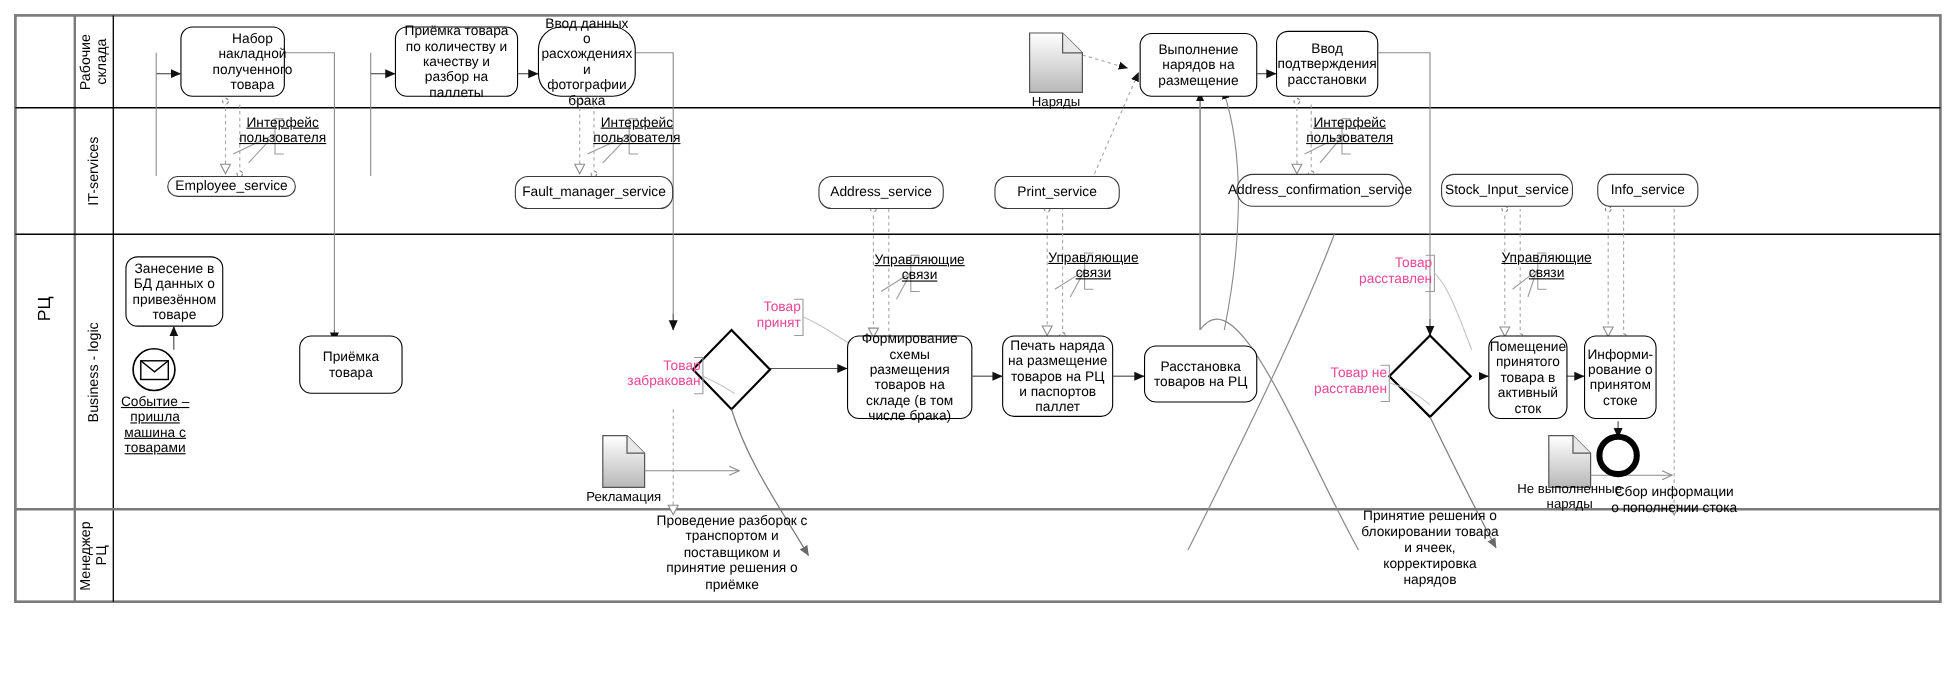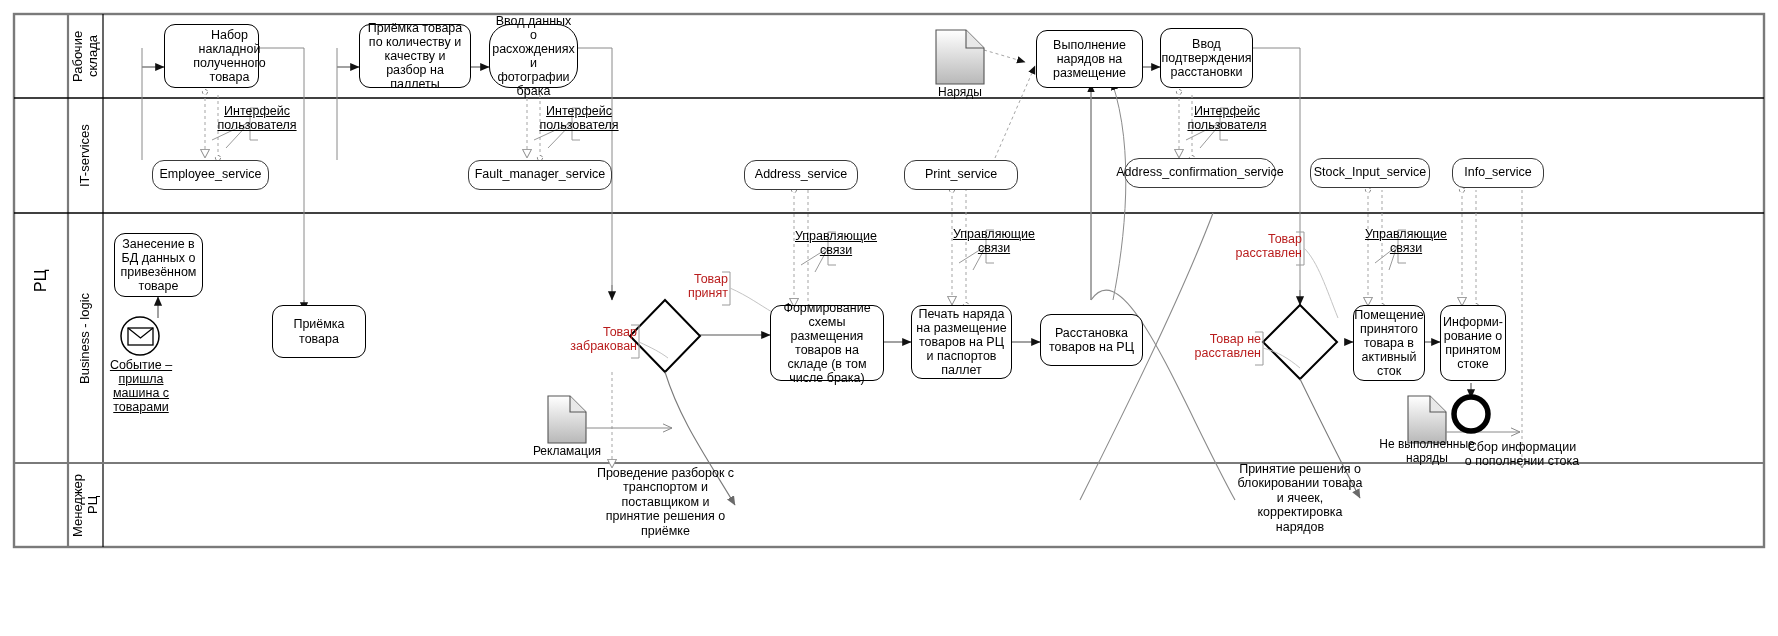--- a/index.html
+++ b/index.html
@@ -8,21 +8,21 @@
   #svgroot{position:absolute;left:0;top:0;width:1778px;height:636px;}
   .vlabel{position:absolute;color:#000;text-align:center;line-height:1.12;
           writing-mode:vertical-rl;transform:rotate(180deg);
           display:flex;align-items:center;justify-content:center;}
   .task{position:absolute;border:1.6px solid #000;border-radius:11px;background:#fff;
         display:flex;align-items:center;justify-content:center;text-align:center;
         font-size:12.5px;line-height:1.13;color:#000;box-sizing:border-box;padding:2px 4px;}
   .svc{position:absolute;border:1.4px solid #3a3a3a;border-radius:12px;background:#fff;
        display:flex;align-items:center;justify-content:center;text-align:center;
        font-size:12.5px;line-height:1.1;color:#000;box-sizing:border-box;padding:2px 5px;}
-  .flowlbl{position:absolute;font-size:12.5px;line-height:1.13;color:#b91c1c;text-align:right;}
+  .flowlbl{position:absolute;font-size:12.5px;line-height:1.13;color:#ec4899;text-align:right;}
   .annot{position:absolute;font-size:12.5px;line-height:1.13;color:#000;text-align:center;text-decoration:underline;}
   .doclbl{position:absolute;font-size:12px;line-height:1.13;color:#000;text-align:center;}
   .manlbl{position:absolute;font-size:12.5px;line-height:1.15;color:#000;text-align:center;}
   .poolname{font-size:16px;}
   .lanename{font-size:13px;}
 </style>
 </head>
 <body>
 
 <div id="stage">
@@ -220,21 +220,21 @@
   <div class="vlabel lanename" style="left:68px;top:98px;width:35px;height:115px;">IT-services</div>
   <div class="vlabel lanename" style="left:68px;top:213px;width:35px;height:250px;">Business - logic</div>
   <div class="vlabel lanename" style="left:68px;top:463px;width:35px;height:84px;">Менеджер РЦ</div>
 
   <div class="task" style="left:164px;top:24px;width:95px;height:64px;padding-left:40px;">Набор накладной полученного товара</div>
   <div class="task" style="left:359px;top:24px;width:112px;height:64px;">Приёмка товара по количеству и качеству и разбор на паллеты</div>
   <div class="task" style="left:489px;top:24px;width:89px;height:64px;border-radius:21px;">Ввод данных о расхождениях и фотографии брака</div>
   <div class="task" style="left:1036px;top:30px;width:107px;height:58px;">Выполнение нарядов на размещение</div>
   <div class="task" style="left:1160px;top:28px;width:93px;height:60px;">Ввод подтверждения расстановки</div>
 
-  <div class="svc" style="left:152px;top:160px;width:117px;height:30px;">Employee_service</div>
+  <div class="svc" style="left:152px;top:160px;width:117px;height:19px;">Employee_service</div>
   <div class="svc" style="left:468px;top:160px;width:144px;height:30px;">Fault_manager_service</div>
   <div class="svc" style="left:744px;top:160px;width:114px;height:30px;">Address_service</div>
   <div class="svc" style="left:904px;top:160px;width:114px;height:30px;">Print_service</div>
   <div class="svc" style="left:1124px;top:158px;width:152px;height:30px;border-radius:15px;">Address_confirmation_service</div>
   <div class="svc" style="left:1310px;top:158px;width:120px;height:30px;">Stock_Input_service</div>
   <div class="svc" style="left:1452px;top:158px;width:92px;height:30px;">Info_service</div>
 
   <div class="task" style="left:114px;top:233px;width:89px;height:64px;">Занесение в БД данных о привезённом товаре</div>
   <div class="task" style="left:272px;top:305px;width:94px;height:53px;">Приёмка товара</div>
   <div class="task" style="left:770px;top:305px;width:114px;height:76px;">Формирование схемы размещения товаров на складе (в том числе брака)</div>

